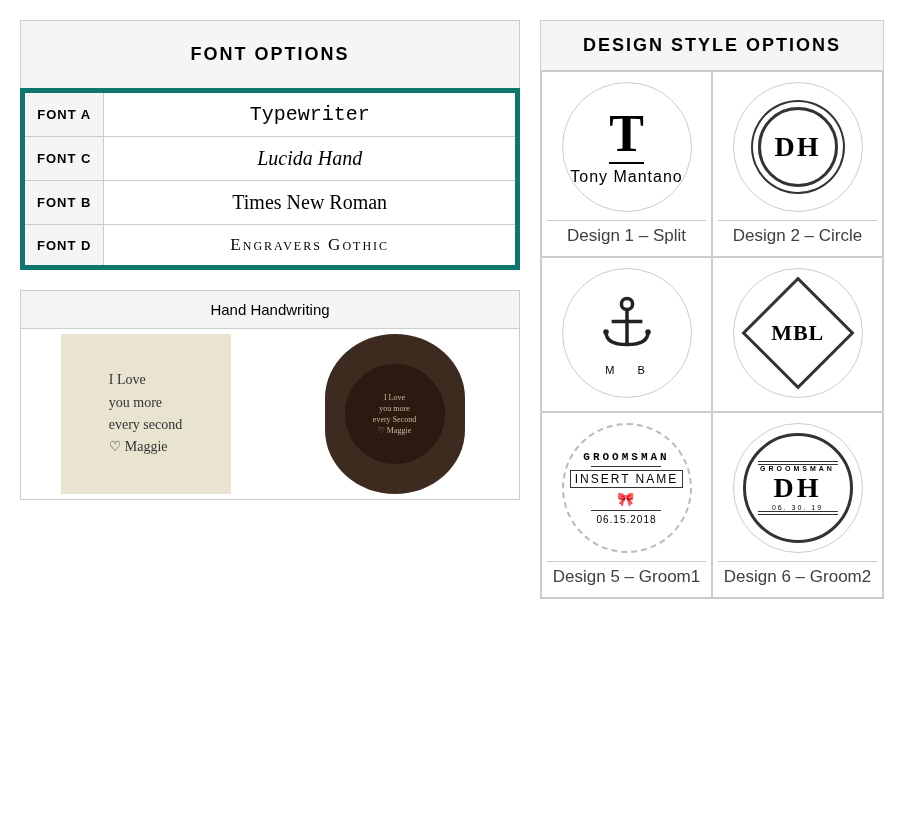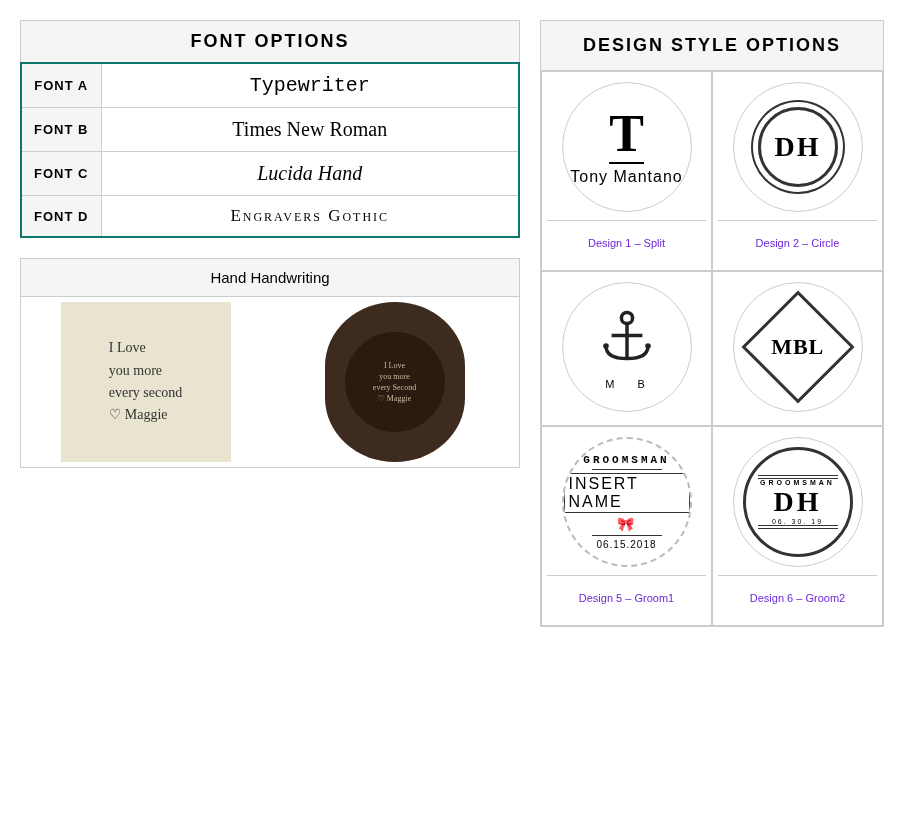--- a/index.html
+++ b/index.html
@@ -21,30 +21,30 @@
     
     .left-panel {
       width: 500px;
       flex-shrink: 0;
     }
     .section-title {
       text-align: center;
       font-weight: bold;
       font-size: 18px;
       letter-spacing: 2px;
-      padding: 10px 0;
+      padding: 23px 0;
       border: 1px solid #ccc;
       border-bottom: none;
       background: #f5f5f5;
       text-transform: uppercase;
     }
     .font-table {
       width: 100%;
       border-collapse: collapse;
-      border: 2px solid #0f766e;
+      border: 5px solid #0f766e;
     }
     .font-table td {
       border: 1px solid #ccc;
       padding: 10px 12px;
     }
     .font-label {
       font-weight: bold;
       font-size: 13px;
       letter-spacing: 1px;
       text-transform: uppercase;
@@ -166,24 +166,24 @@
       border: 1px solid #ccc;
       display: flex;
       align-items: center;
       justify-content: center;
       margin-bottom: 8px;
       background: #fff;
       position: relative;
       overflow: hidden;
     }
     .design-label {
-      font-size: 11px;
-      color: #6d28d9;
-      text-align: center;
-      padding: 16px 0;
+      font-size: 17px;
+      color: #404040;
+      text-align: center;
+      padding: 5px 0;
       border-top: 1px solid #ccc;
       width: 100%;
       text-align: center;
     }
 
     
     .design1-content {
       display: flex;
       flex-direction: column;
       align-items: center;
@@ -266,21 +266,21 @@
       font-size: 11px;
       letter-spacing: 3px;
       font-weight: bold;
       text-transform: uppercase;
     }
     .d5-divider {
       width: 70px;
       border-top: 1px solid #333;
     }
     .d5-insert {
-      font-size: 16px;
+      font-size: 12px;
       letter-spacing: 2px;
       font-variant: small-caps;
       border: 1px solid #333;
       padding: 1px 4px;
     }
     .d5-bow {
       font-size: 14px;
     }
     .d5-date {
       font-size: 10px;
@@ -337,26 +337,26 @@
 
   <div class="left-panel">
     <div class="section-title">FONT OPTIONS</div>
     <table class="font-table">
       <tbody>
         <tr>
           <td class="font-label">FONT A</td>
           <td class="font-name font-typewriter">Typewriter</td>
         </tr>
         <tr>
+          <td class="font-label">FONT C</td>
+          <td class="font-name font-lucida">Lucida Hand</td>
+        </tr>
+        <tr>
           <td class="font-label">FONT B</td>
           <td class="font-name font-times">Times New Roman</td>
-        </tr>
-        <tr>
-          <td class="font-label">FONT C</td>
-          <td class="font-name font-lucida">Lucida Hand</td>
         </tr>
         <tr>
           <td class="font-label">FONT D</td>
           <td class="font-name font-engravers">Engravers Gothic</td>
         </tr>
       </tbody>
     </table>
 
     <div class="handwriting-section">
       <div class="handwriting-title">Hand Handwriting</div>

